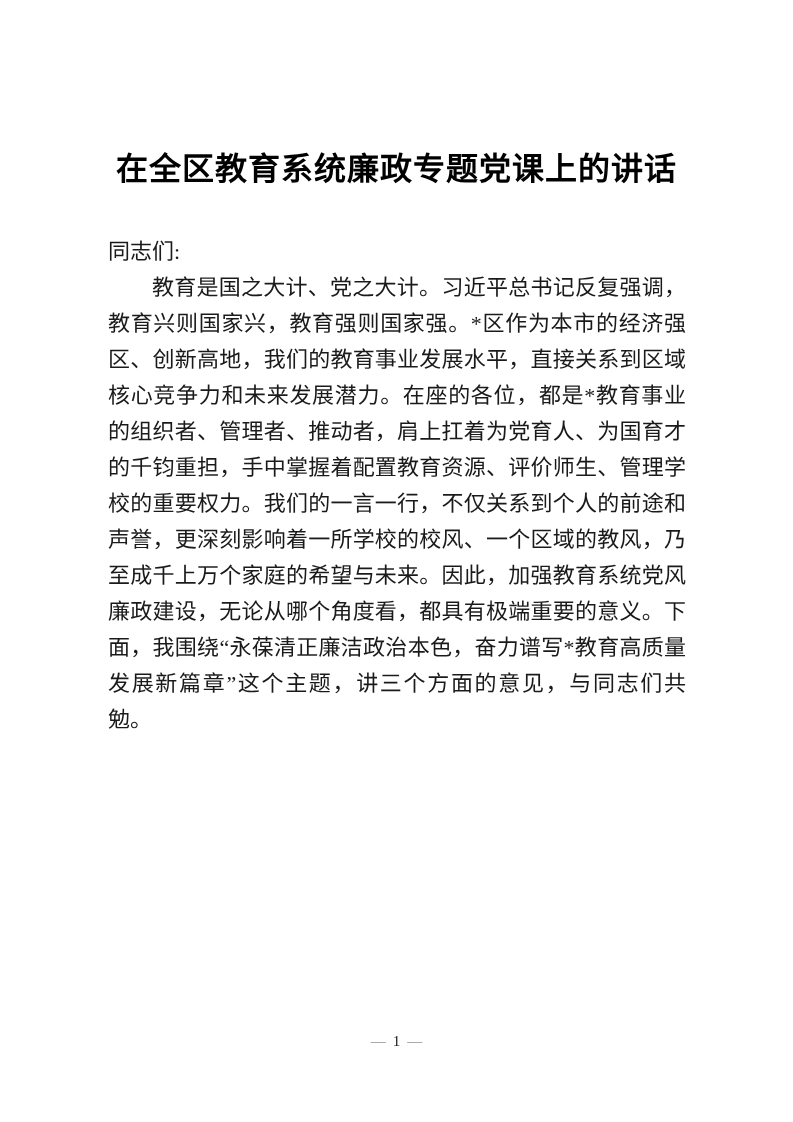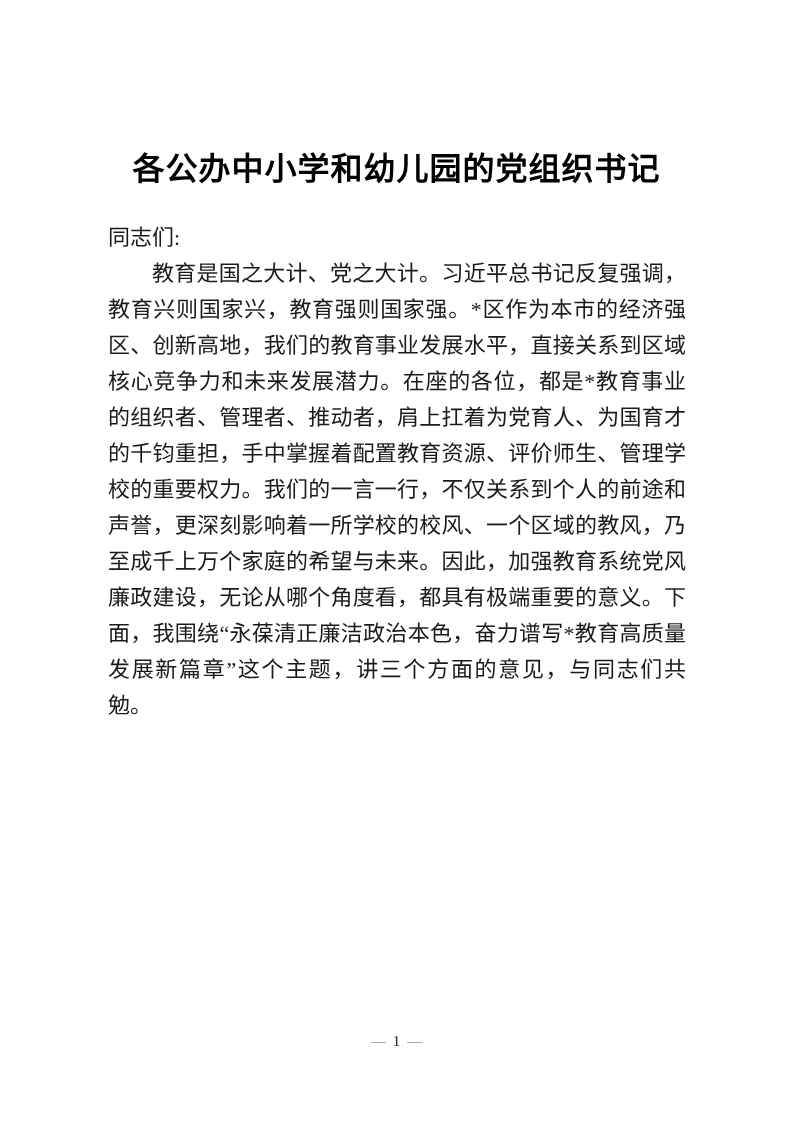--- a/index.html
+++ b/index.html
@@ -23,21 +23,21 @@
     width: 793px;
     margin: 0;
     text-align: center;
     font-size: 32px;
     font-weight: bold;
     letter-spacing: 1px;
     color: #000000;
   }
   .content {
     position: absolute;
-    top: 220px;
+    top: 234px;
     left: 108px;
     width: 578px;
     font-size: 22px;
     line-height: 36px;
     text-align: justify;
     text-justify: inter-ideograph;
     color: #1a1a1a;
   }
   .salutation {
     margin: 0;
@@ -63,21 +63,21 @@
   }
   .footer .pagenum {
     color: #1a1a1a;
   }
 </style>
 </head>
 <body>
 
 <div class="page">
 
-  <h1 class="doc-title">各公办中小学和幼儿园的党组织书记</h1>
+  <h1 class="doc-title">在全区教育系统廉政专题党课上的讲话</h1>
 
   <div class="content">
     <p class="salutation">同志们:</p>
     <p class="para">教育是国之大计、党之大计。习近平总书记反复强调，教育兴则国家兴，教育强则国家强。*区作为本市的经济强区、创新高地，我们的教育事业发展水平，直接关系到区域核心竞争力和未来发展潜力。在座的各位，都是*教育事业的组织者、管理者、推动者，肩上扛着为党育人、为国育才的千钧重担，手中掌握着配置教育资源、评价师生、管理学校的重要权力。我们的一言一行，不仅关系到个人的前途和声誉，更深刻影响着一所学校的校风、一个区域的教风，乃至成千上万个家庭的希望与未来。因此，加强教育系统党风廉政建设，无论从哪个角度看，都具有极端重要的意义。下面，我围绕“永葆清正廉洁政治本色，奋力谱写*教育高质量发展新篇章”这个主题，讲三个方面的意见，与同志们共勉。</p>
   </div>
 
   <div class="footer">
     <span class="dash">—</span><span class="pagenum">1</span><span class="dash">—</span>
   </div>
 

